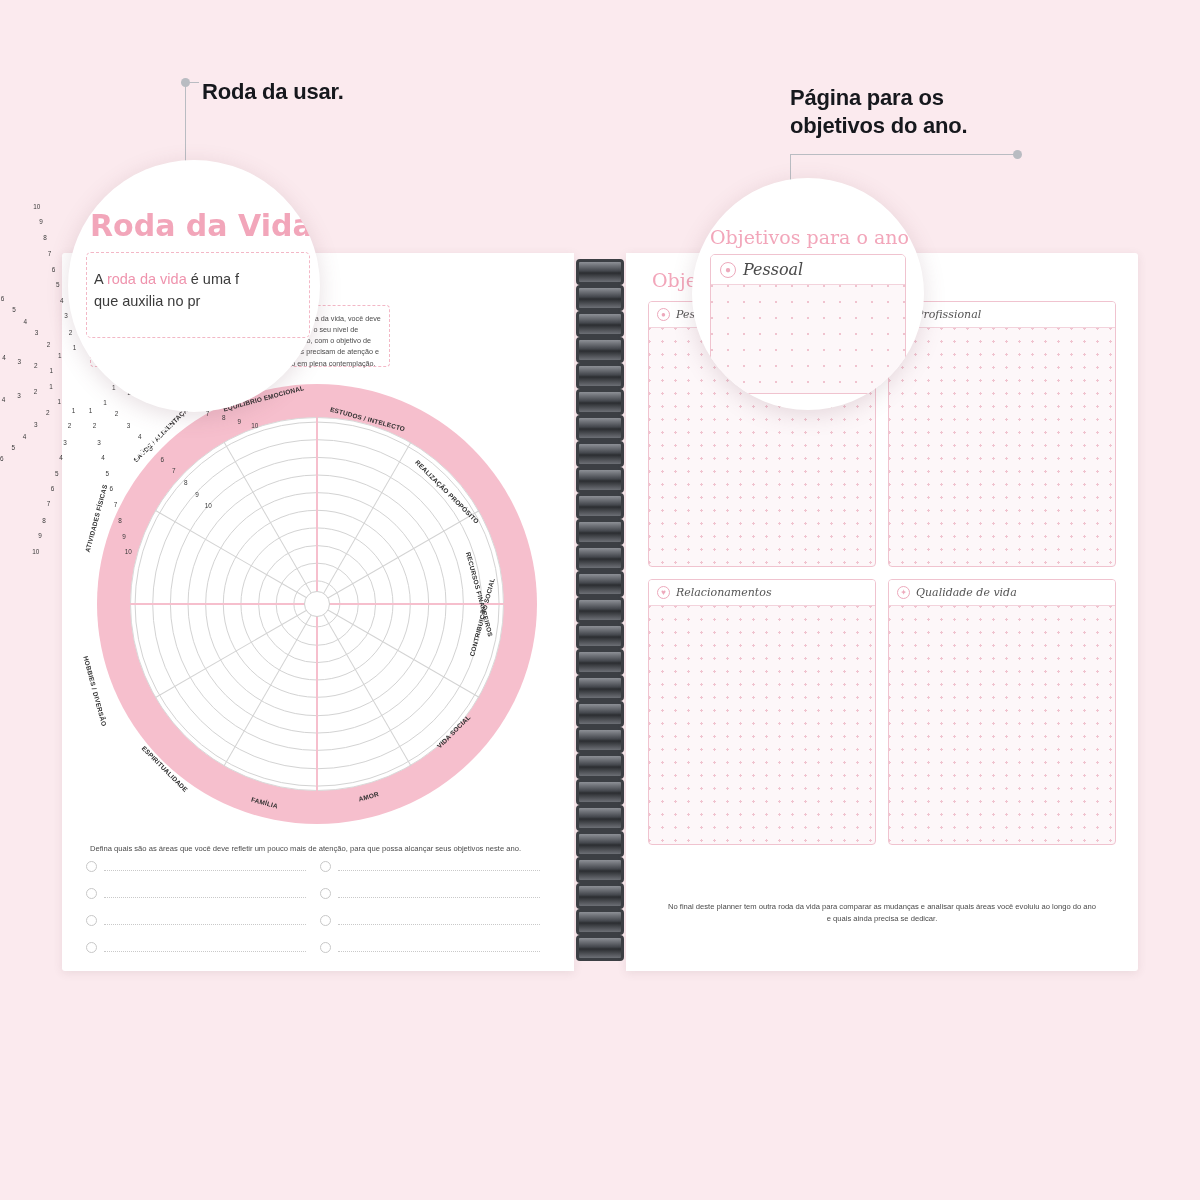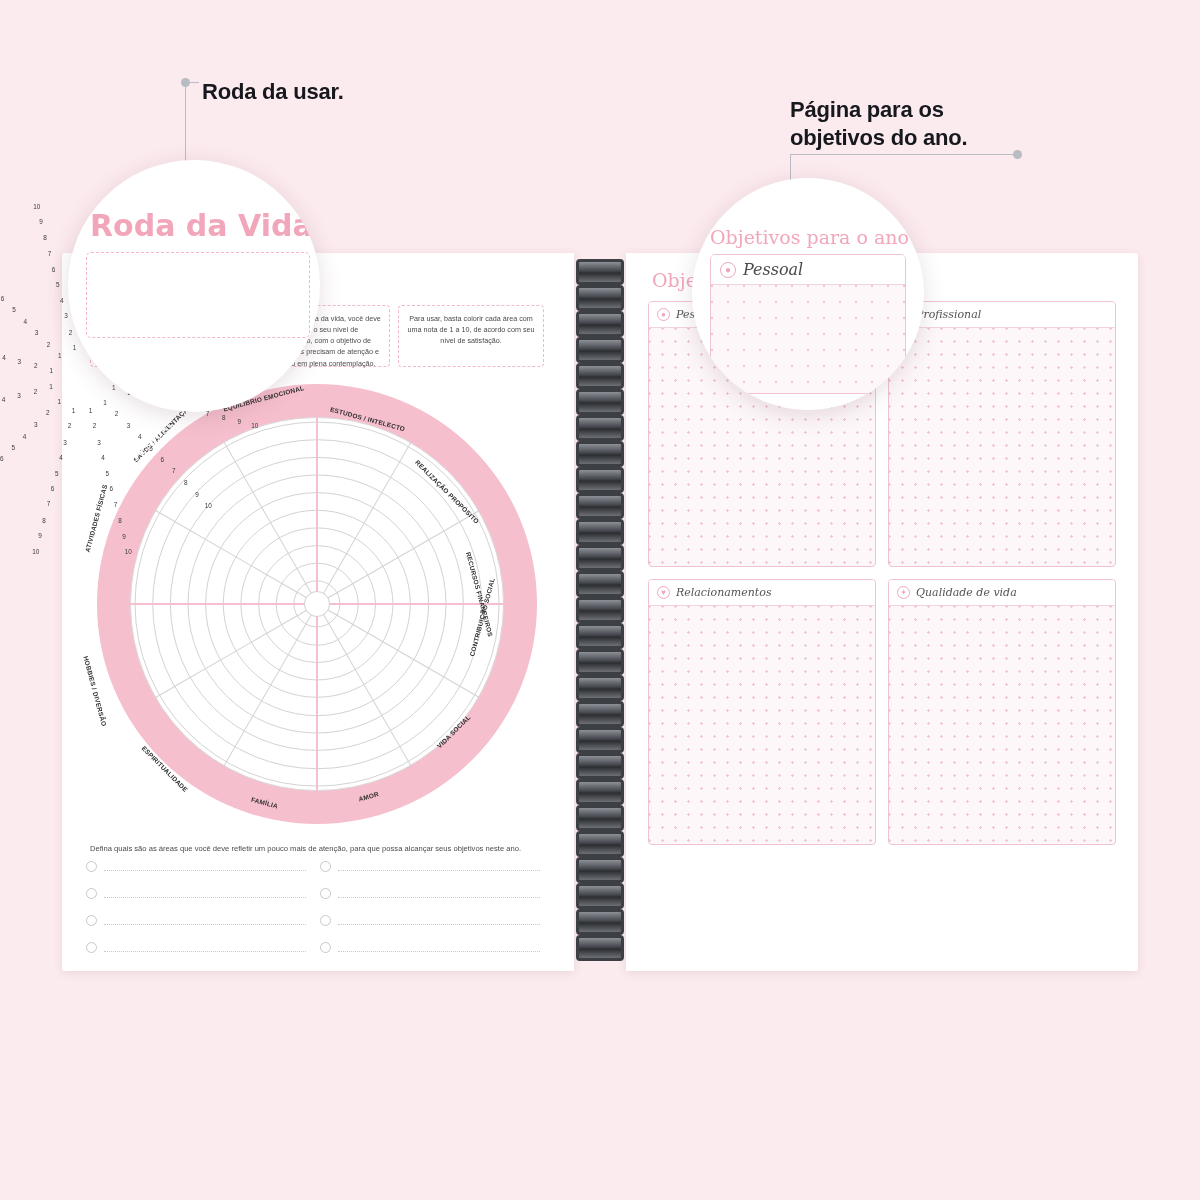--- a/index.html
+++ b/index.html
@@ -249,40 +249,37 @@
 </style>
 </head>
 <body>
 
 <div class="callout-label" style="left:202px; top:78px;">Roda da usar.</div>
 <div class="callout-dot" style="left:181px; top:78px;"></div>
 <div class="callout-line" style="left:185px; top:82px; width:14px; height:1px;"></div>
 <div class="callout-line" style="left:185px; top:82px; width:1px; height:114px;"></div>
 <div class="callout-dot" style="left:181px; top:192px;"></div>
 
-<div class="callout-label" style="left:790px; top:96px; white-space:pre-line;">Página para os
+<div class="callout-label" style="left:790px; top:84px; white-space:pre-line;">Página para os
 objetivos do ano.</div>
 <div class="callout-dot" style="left:1013px; top:150px;"></div>
 <div class="callout-line" style="left:790px; top:154px; width:227px; height:1px;"></div>
 <div class="callout-line" style="left:790px; top:154px; width:1px; height:58px;"></div>
 <div class="callout-dot" style="left:786px; top:208px;"></div>
 
 <div class="spread">
 
   <div class="page page-left">
     <div class="lp-title">Roda da Vida</div>
 
     <div class="intro-box ib1">
       <span>A roda da vida é uma ferramenta de análise que auxilia no mapeamento das áreas da sua vida.</span>
     </div>
     <div class="intro-box ib2">
       <span>Ao preencher a roda da vida, você deve refletir qual o seu nível de contentamento, com o objetivo de visualizar quais precisam de atenção e quais estão em plena contemplação.</span>
-    </div>
-    <div class="intro-box ib3">
-      <span>Para usar, basta colorir cada área com uma nota de 1 a 10, de acordo com seu nível de satisfação.</span>
     </div>
 
     <div class="wheel-wrap">
       <div class="wheel-outer"></div>
       <div class="wheel-inner"></div>
       <div id="wheel-rings">
           <div class="ring-c" style="width: 47.283px; height: 47.283px;"></div>
           <div class="ring-c" style="width: 82.566px; height: 82.566px;"></div>
           <div class="ring-c" style="width: 117.849px; height: 117.849px;"></div>
           <div class="ring-c" style="width: 153.132px; height: 153.132px;"></div>
@@ -562,26 +559,31 @@
     </div>
 
     <div class="goal-box gb4">
       <div class="goal-head">
         <div class="gicon">✦</div>
         <div class="gtxt">Qualidade de vida</div>
       </div>
       <div class="dots"></div>
     </div>
 
+    <div class="rp-foot">No final deste planner tem outra roda da vida para comparar as mudanças e analisar quais áreas você evoluiu ao longo do ano e quais ainda precisa se dedicar.</div>
   </div>
 </div>
 
 <div class="zoom zoom-left">
   <div class="z1-title">Roda da Vida</div>
   <div class="z1-box"></div>
+  <div class="z1-text">
+    <span>A </span><span class="pk">roda da vida</span><span> é uma f</span><br>
+    <span> que auxilia no pr</span>
+  </div>
 </div>
 
 <div class="zoom zoom-right">
   <div class="z2-title">Objetivos para o ano</div>
   <div class="z2-box">
     <div class="z2-head">
       <div class="gicon">●</div>
       <div class="gtxt">Pessoal</div>
     </div>
     <div class="z2-dots"></div>

